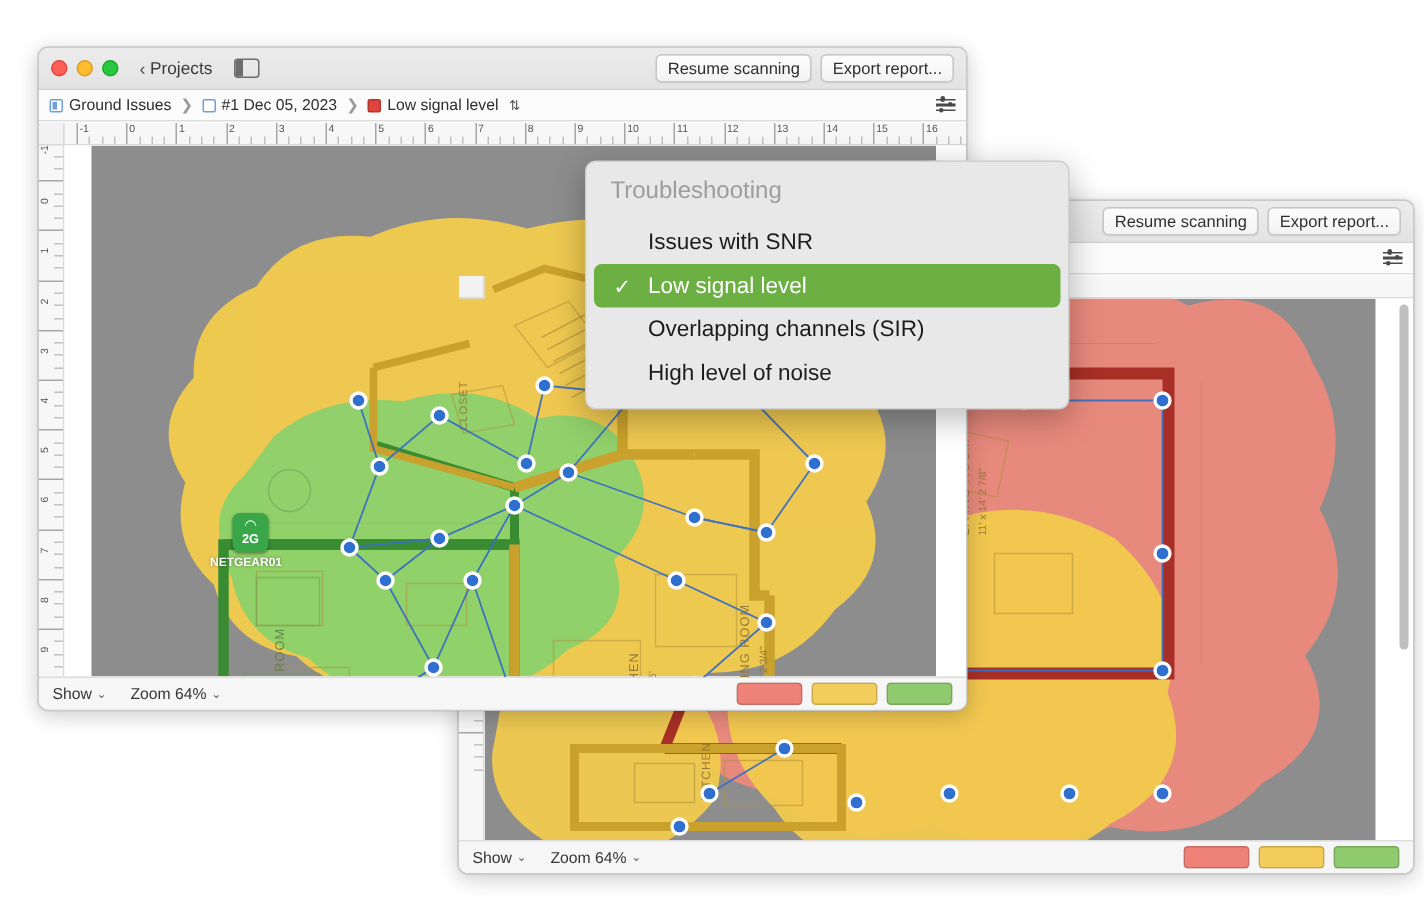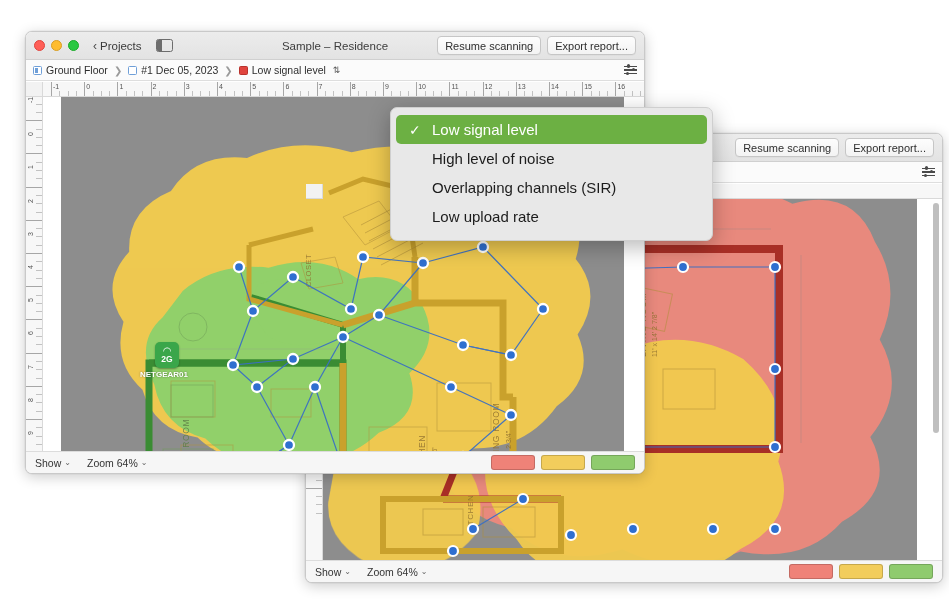--- a/index.html
+++ b/index.html
@@ -419,31 +419,30 @@
       <div class="traffic">
         <span class="tl red"></span>
         <span class="tl yellow"></span>
         <span class="tl green"></span>
       </div>
       <div class="back-btn">
         <span class="chev-l">‹</span>
         <span>Projects</span>
       </div>
       <div class="sidebar-toggle"></div>
-      <div class="win-title">Sample – Residence</div>
       <div class="tb-right">
         <div class="tb-btn">Resume scanning</div>
         <div class="tb-btn">Export report...</div>
       </div>
     </div>
 
     <div class="crumbbar">
       <div class="crumb">
         <span class="ci floor"></span>
-        <span>Ground Floor</span>
+        <span>Ground Issues</span>
       </div>
       <span class="crumb-sep">❯</span>
       <div class="crumb">
         <span class="ci survey"></span>
         <span>#1 Dec 05, 2023</span>
       </div>
       <span class="crumb-sep">❯</span>
       <div class="crumb">
         <span class="ci red"></span>
         <span>Low signal level</span>
@@ -760,29 +759,30 @@
       </div>
       <div class="legend">
         <div class="sw" style="background:#ef8278;"></div>
         <div class="sw" style="background:#f2cd5c;"></div>
         <div class="sw" style="background:#8fcb6e;"></div>
       </div>
     </div>
   </div>
 
   <div class="menu" style="left:390px; top:107px; width:323px;">
-
+    <div class="menu-title">Troubleshooting</div>
+
+    <div class="menu-item">
+      <span>Issues with SNR</span>
+    </div>
     <div class="menu-item selected">
       <span class="menu-check">✓</span>
       <span>Low signal level</span>
     </div>
     <div class="menu-item">
+      <span>Overlapping channels (SIR)</span>
+    </div>
+    <div class="menu-item">
       <span>High level of noise</span>
     </div>
-    <div class="menu-item">
-      <span>Overlapping channels (SIR)</span>
-    </div>
-    <div class="menu-item">
-      <span>Low upload rate</span>
-    </div>
   </div>
 
 </div>
 
 </body></html>

